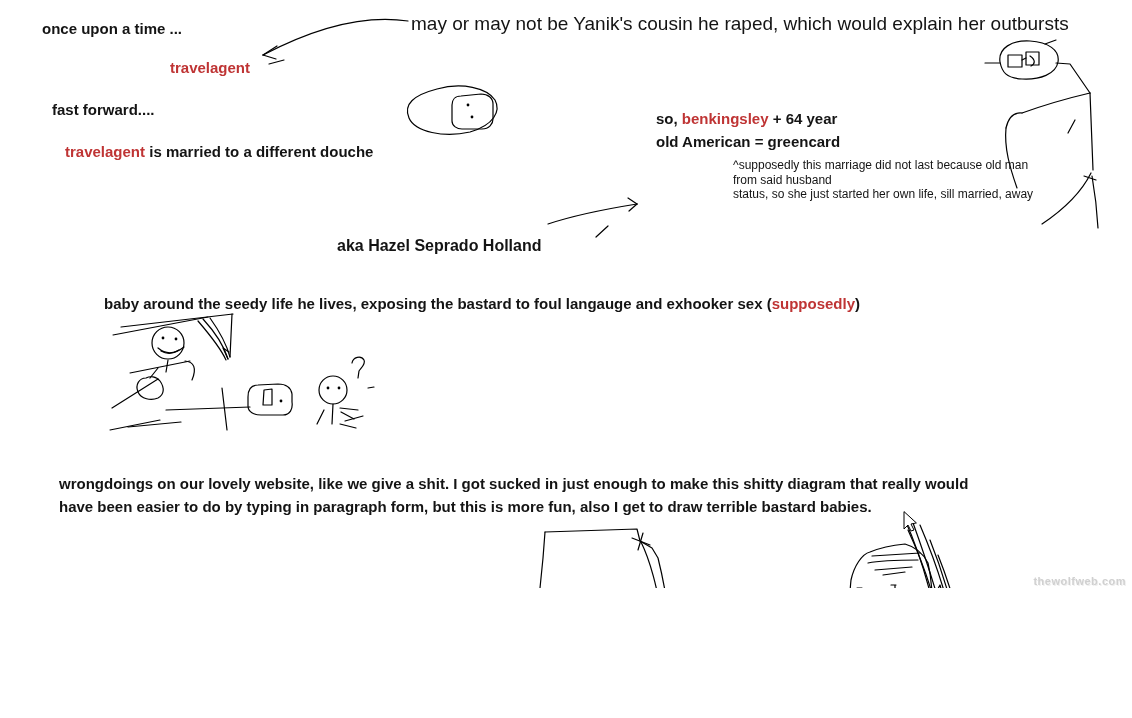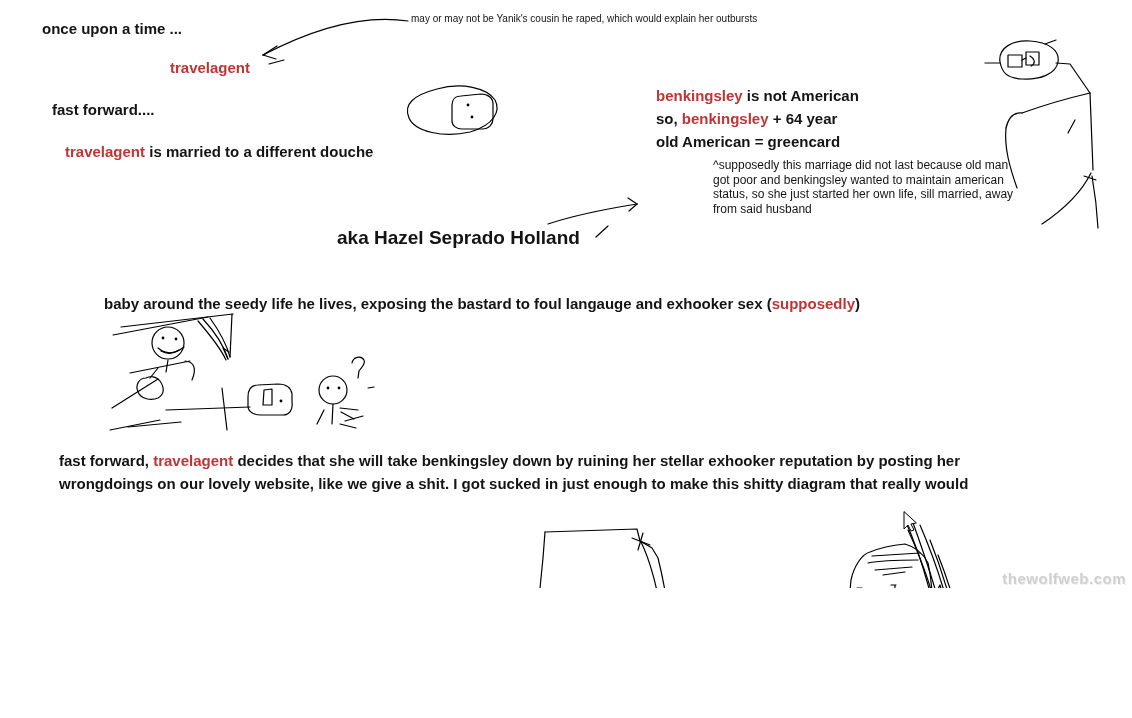--- a/index.html
+++ b/index.html
@@ -1,31 +1,31 @@
 <!DOCTYPE html>
 <html style="--red: #bf3434; --wm: #d0d0d0;"><head>
 <meta charset="utf-8">
 <style>
   html,body{margin:0;padding:0;background:#fff;}
   .canvas{
     position:relative;width:1132px;height:588px;background:#fff;
     font-family:"Liberation Sans",sans-serif;color:#141414;overflow:hidden;
   }
   .t{position:absolute;white-space:nowrap;font-weight:bold;font-size:15px;color:#141414;}
-  .plain{font-weight:normal;font-size:10px;}
-  .note{font-weight:normal;font-size:12px;line-height:14.6px;}
-  .aka{font-size:19px;}
+  .plain{font-weight:normal;font-size:19px;}
+  .note{font-weight:normal;font-size:12px;line-height:14.6px;margin-left:20px;}
+  .aka{font-size:16px;margin-top:10px;}
   .red{color:var(--red,#bf3434);}
   svg.sketch{position:absolute;left:0;top:0;pointer-events:none;}
   svg.sketch path,svg.sketch line,svg.sketch circle,svg.sketch rect{
     fill:none;stroke:#000;stroke-width:1.2;stroke-linecap:round;stroke-linejoin:round;
   }
   svg.sketch circle.dot{fill:#000;stroke:none;}
   .watermark{
-    position:absolute;right:6px;bottom:1px;font-weight:bold;font-size:15px;
+    position:absolute;right:6px;bottom:1px;font-weight:bold;font-size:11px;
     color:var(--wm,#d0d0d0);text-shadow:1px 1px 0 #efefef;letter-spacing:.5px;
   }
 </style>
 </head>
 <body>
 
 <div class="canvas">
 
   <svg class="sketch" width="1132" height="718" viewBox="0 0 1132 718">
 
@@ -166,33 +166,31 @@
   <div class="t" style="left:42px;top:20px">once upon a time ...</div>
 
   <div class="t plain" style="left:411px;top:13px">may or may not be Yanik's cousin he raped, which would explain her outbursts</div>
 
   <div class="t red" style="left:170px;top:59px">travelagent</div>
 
   <div class="t" style="left:52px;top:101px">fast forward....</div>
 
   <div class="t" style="left:65px;top:143px"><span class="red">travelagent</span><span> is married to a different douche</span></div>
 
-  <div class="t" style="left:656px;top:87px"><span class="red">benkingsley</span><span> is not American</span></div>
   <div class="t" style="left:656px;top:110px"><span>so, </span><span class="red">benkingsley</span><span> + 64 year</span></div>
   <div class="t" style="left:656px;top:133px">old American = greencard</div>
 
   <div class="t note" style="left:713px;top:158px">
     <div>^supposedly this marriage did not last because old man</div>
-    <div>got poor and benkingsley  wanted to maintain american</div>
+    <div>from said husband</div>
     <div>status, so she just started her own life, sill married, away</div>
-    <div>from said husband</div>
   </div>
 
 
   <div class="t aka" style="left:337px;top:227px">aka Hazel Seprado Holland</div>
 
   <div class="t" style="left:104px;top:295px"><span>baby around the seedy life he lives, exposing the bastard to foul langauge and exhooker sex (</span><span class="red">supposedly</span><span>)</span></div>
 
-  <div class="t" style="left:59px;top:452px"><span>fast forward, </span><span class="red">travelagent</span><span> decides that she will take benkingsley down by ruining her stellar exhooker reputation by posting her</span></div>
   <div class="t" style="left:59px;top:475px">wrongdoings on our lovely website, like we give a shit. I got sucked in just enough to make this shitty diagram that really would</div>
+  <div class="t" style="left:59px;top:498px">have been easier to do by typing in paragraph form, but this is more fun, also I get to draw terrible bastard babies.</div>
 
   <div class="watermark">thewolfweb.com</div>
 </div>
 
 </body></html>

